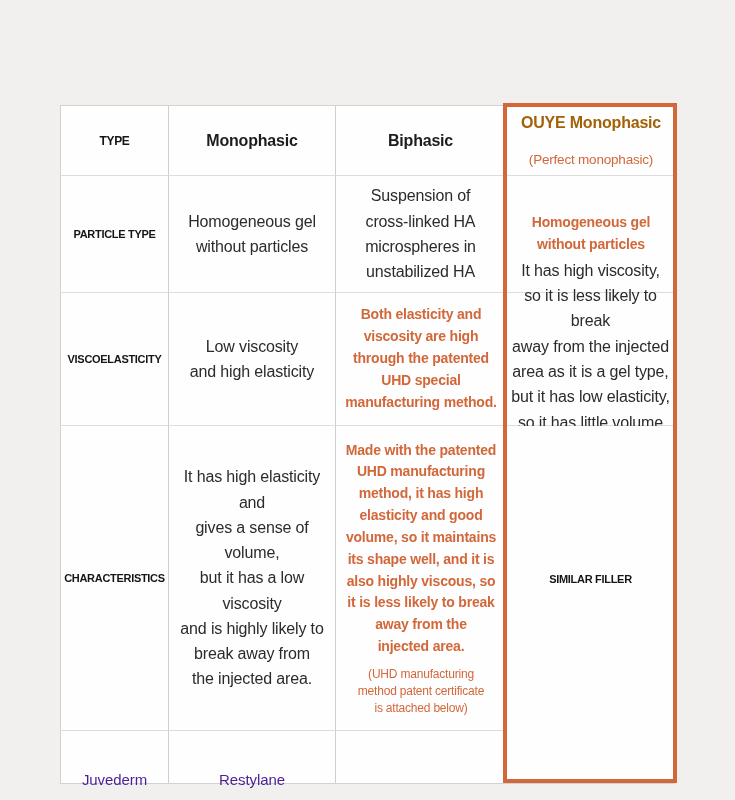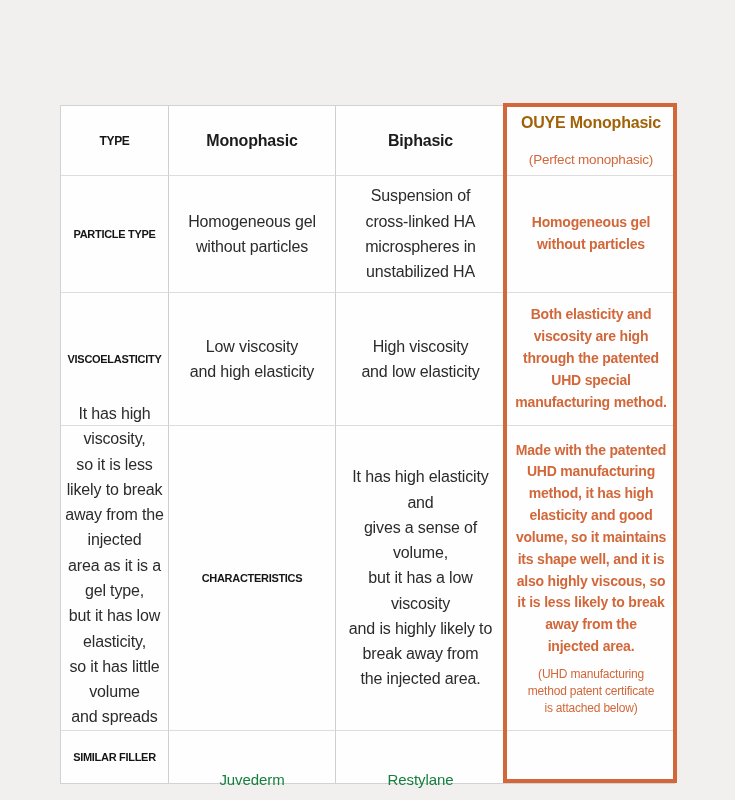--- a/index.html
+++ b/index.html
@@ -52,21 +52,21 @@
   }
   .body-text {
     font-size: 16px;
     line-height: 1.58;
     color: #2b2b2b;
     letter-spacing: -0.15px;
     white-space: pre-line;
   }
   .filler-text {
     font-size: 15px;
-    color: #15803d;
+    color: #4c1d95;
     letter-spacing: -0.1px;
     margin-top: 44px;
   }
 
   
   .ouye-title {
     font-size: 16px;
     font-weight: 700;
     color: #a16207;
     letter-spacing: -0.2px;
@@ -142,24 +142,20 @@
       <span class="ouye-text">Homogeneous gel
 without particles</span>
     </div>
 
     <div class="cell">
       <span class="label-text">VISCOELASTICITY</span>
     </div>
     <div class="cell">
       <span class="body-text">Low viscosity
 and high elasticity</span>
-    </div>
-    <div class="cell">
-      <span class="body-text">High viscosity
-and low elasticity</span>
     </div>
     <div class="cell col-last">
       <span class="ouye-text">Both elasticity and
 viscosity are high
 through the patented
 UHD special
 manufacturing method.</span>
     </div>
 
     <div class="cell">

